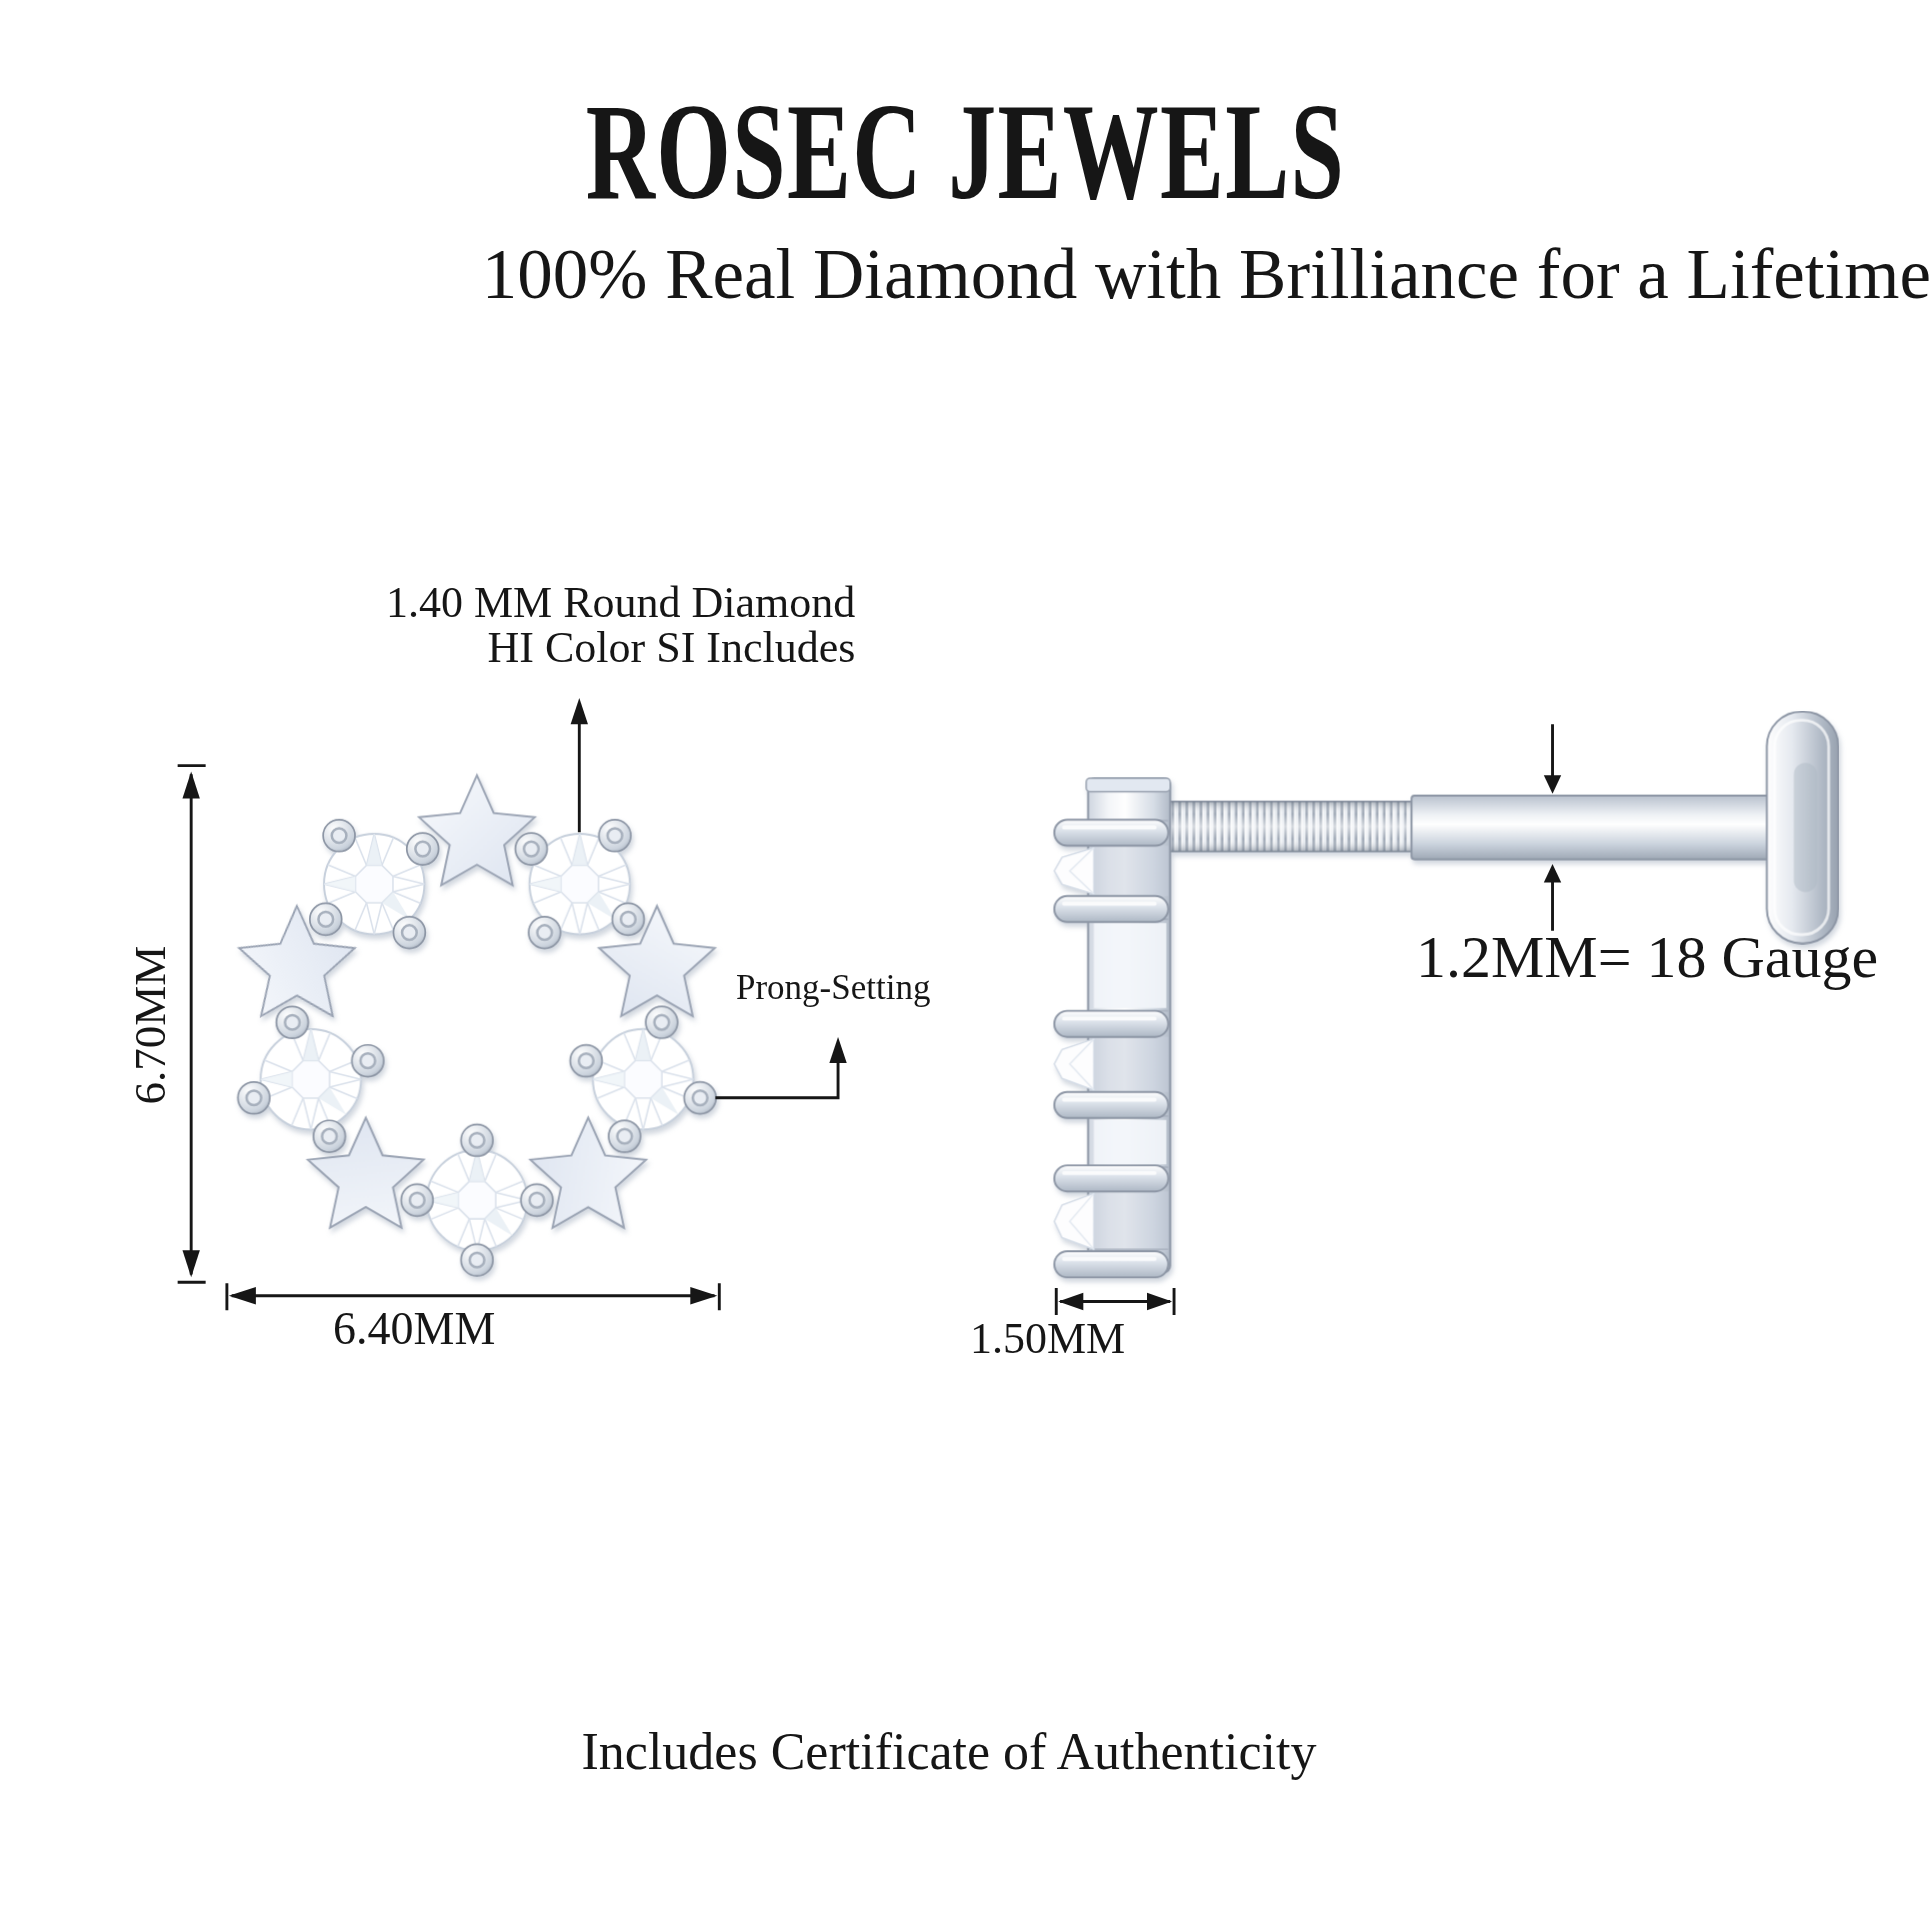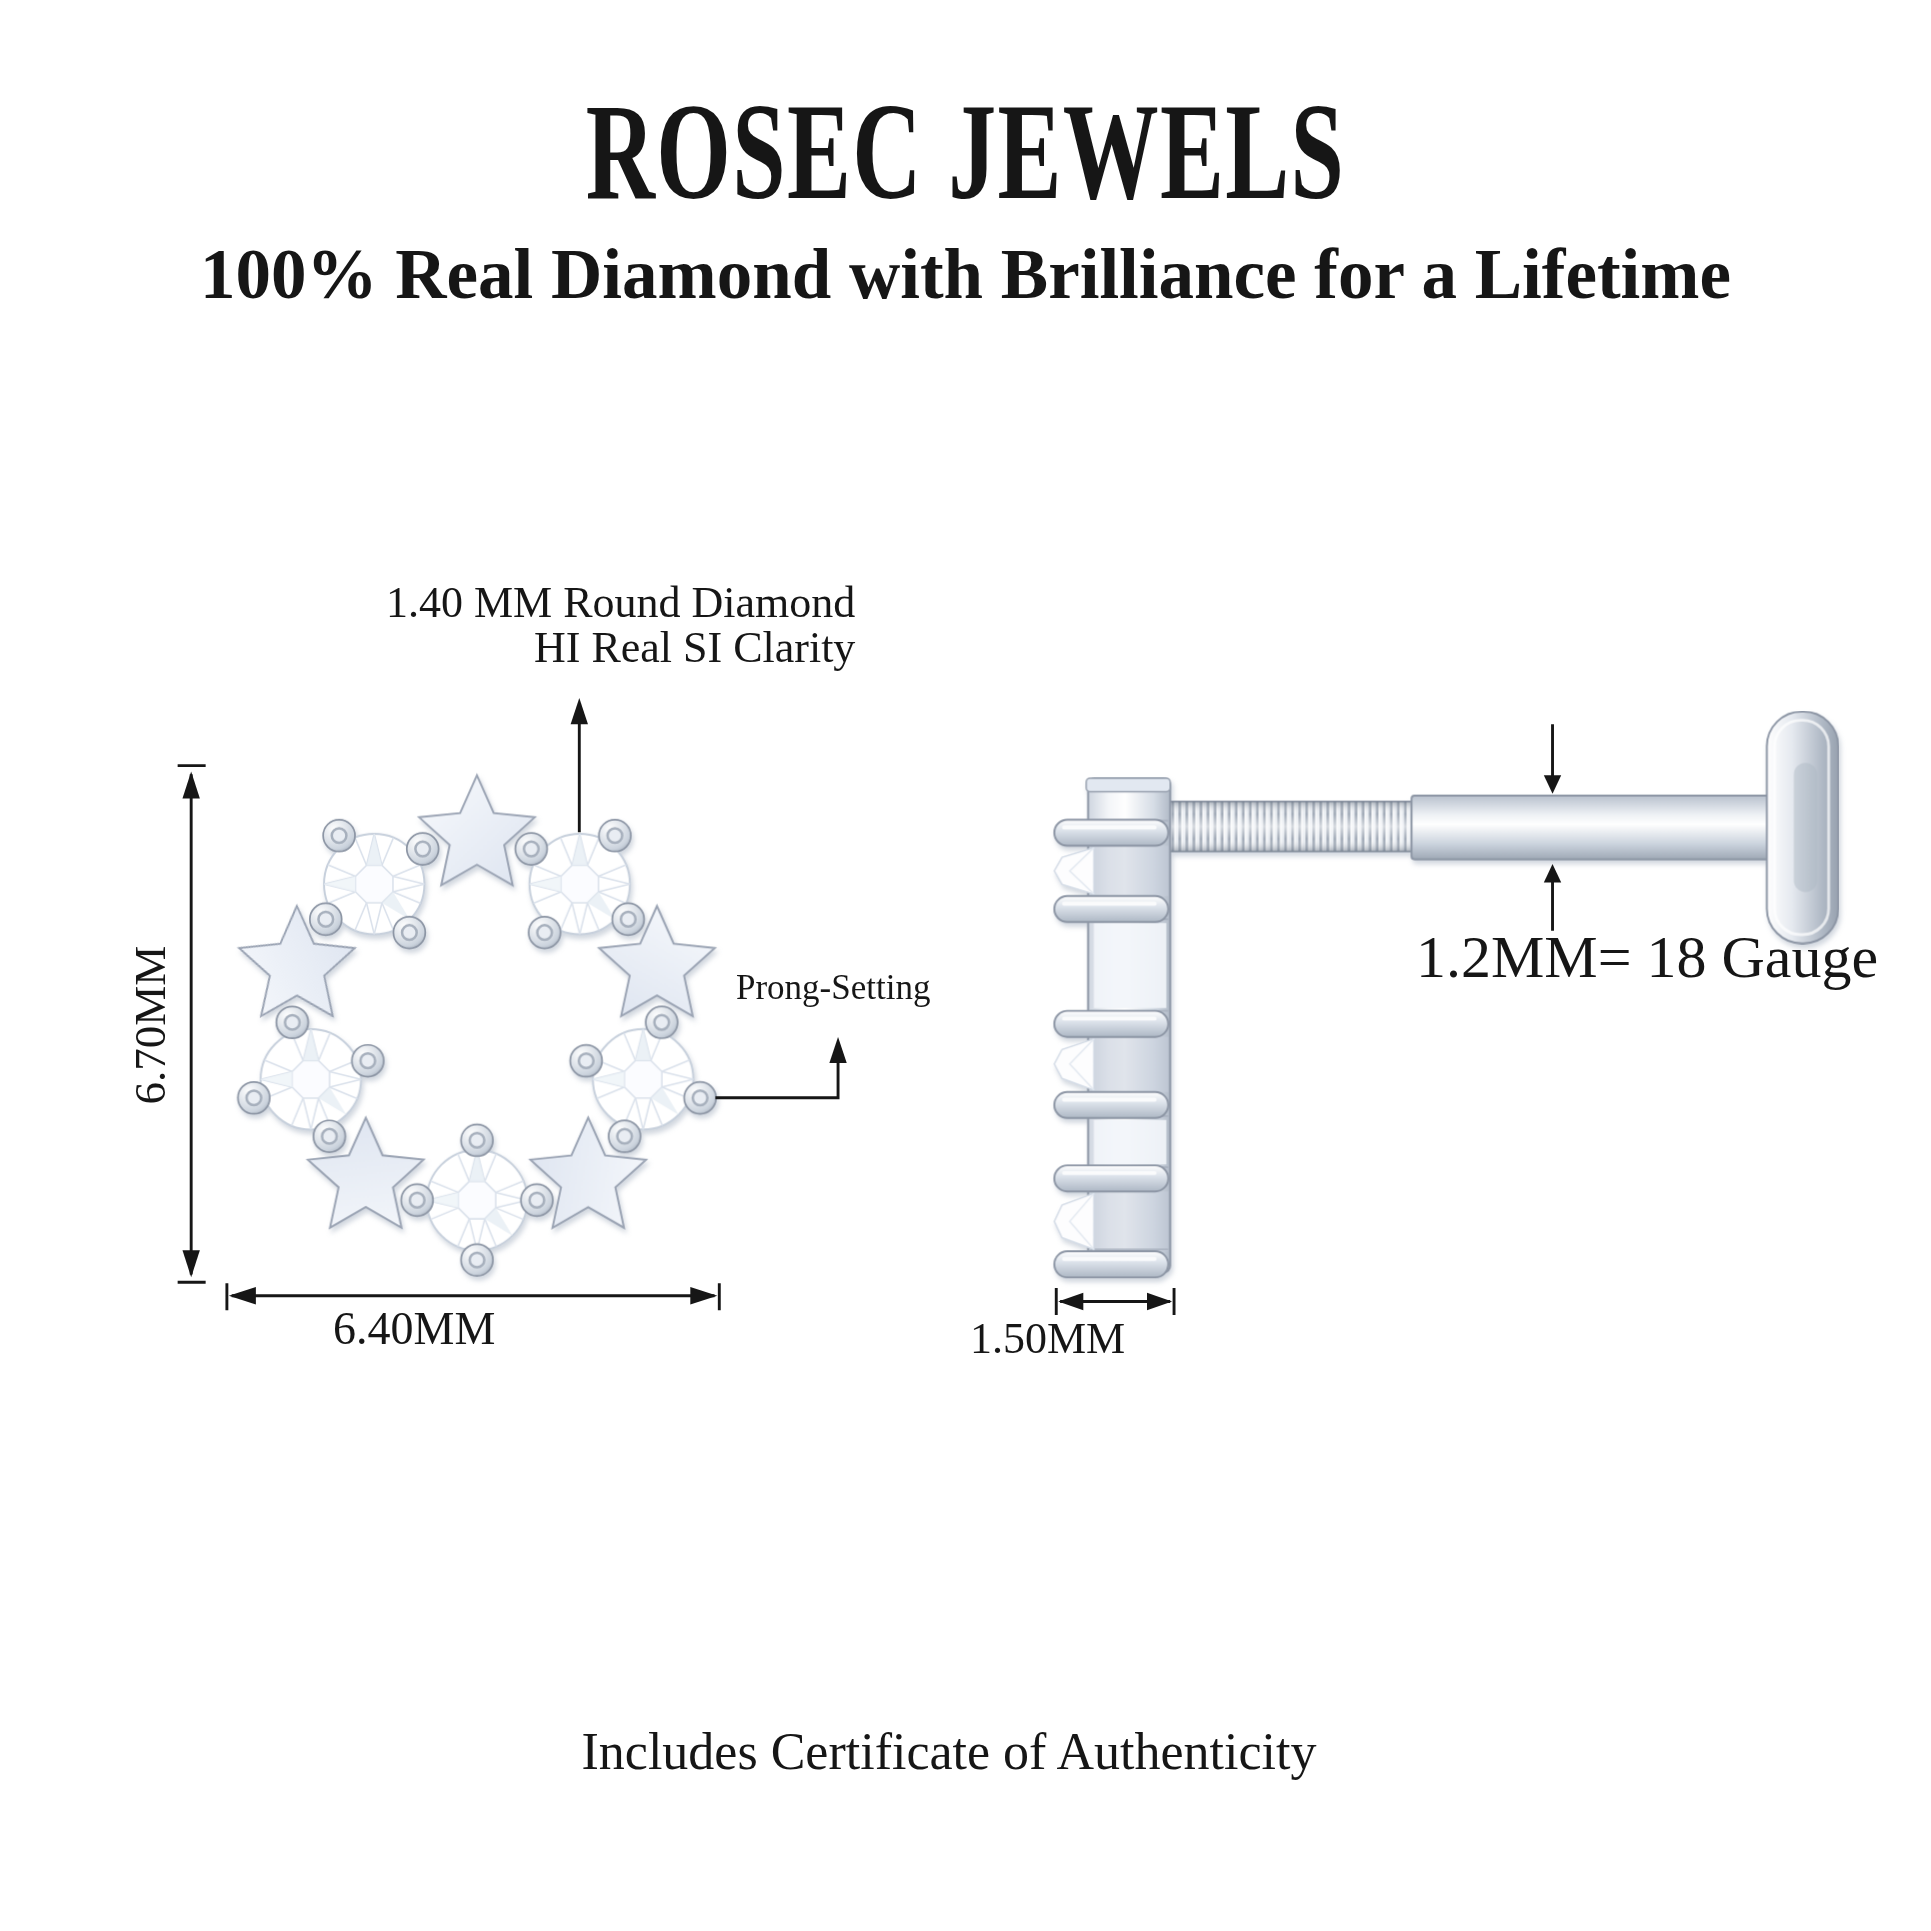--- a/index.html
+++ b/index.html
@@ -1,21 +1,21 @@
 <!DOCTYPE html>
 <html><head>
 <meta charset="utf-8">
 <style>
   html,body{margin:0;padding:0;background:#ffffff;}
   body{width:1931px;height:1931px;position:relative;overflow:hidden;
        font-family:"Liberation Serif", serif;color:#161616;}
   .abs{position:absolute;}
   .brand{left:0;width:1931px;top:73px;text-align:center;font-size:137px;font-weight:700;
          letter-spacing:1.9px;transform:scaleX(.70);transform-origin:50% 0;white-space:nowrap;}
-  .tagline{left:0;width:1931px;top:234px;text-align:center;font-size:71px;font-weight:700;
+  .tagline{left:0;width:1931px;top:234px;text-align:right;font-size:71px;font-weight:400;
            white-space:nowrap;}
   .stone-note{left:386px;top:580px;font-size:44px;line-height:45px;white-space:nowrap;text-align:right;}
   .prong-label{left:736px;top:968px;font-size:35px;white-space:nowrap;}
   .gauge-label{left:1416px;top:923px;font-size:60px;white-space:nowrap;}
   .dim-h{left:1.9px;top:1002px;width:290px;height:46px;text-align:center;font-size:45px;
          transform:rotate(-90deg);transform-origin:50% 50%;white-space:nowrap;}
   .dim-w{left:333px;top:1302px;width:290px;text-align:left;font-size:46px;white-space:nowrap;}
   .dim-s{left:970px;top:1313px;width:290px;text-align:left;font-size:44px;white-space:nowrap;}
   .footer-note{left:0;width:1844px;top:1722px;text-align:center;font-size:52px;white-space:nowrap;margin-left:27px;}
   svg{position:absolute;left:0;top:0;}
@@ -212,21 +212,21 @@
     <polygon points="1608,822 1599,803 1617,803"></polygon>
     <polygon points="1608,895 1599,914 1617,914"></polygon>
   </g>
 </svg>
 
 <div class="abs brand">ROSEC JEWELS</div>
 <div class="abs tagline">100% Real Diamond with Brilliance for a Lifetime</div>
 
 <div class="abs stone-note">
   <div>1.40 MM Round Diamond</div>
-  <div>HI Real SI Clarity</div>
+  <div>HI Color SI Includes</div>
 </div>
 
 <div class="abs prong-label">Prong-Setting</div>
 <div class="abs gauge-label">1.2MM= 18 Gauge</div>
 <div class="abs dim-h">6.70MM</div>
 <div class="abs dim-w">6.40MM</div>
 <div class="abs dim-s">1.50MM</div>
 <div class="abs footer-note">Includes Certificate of Authenticity</div>
 
 

